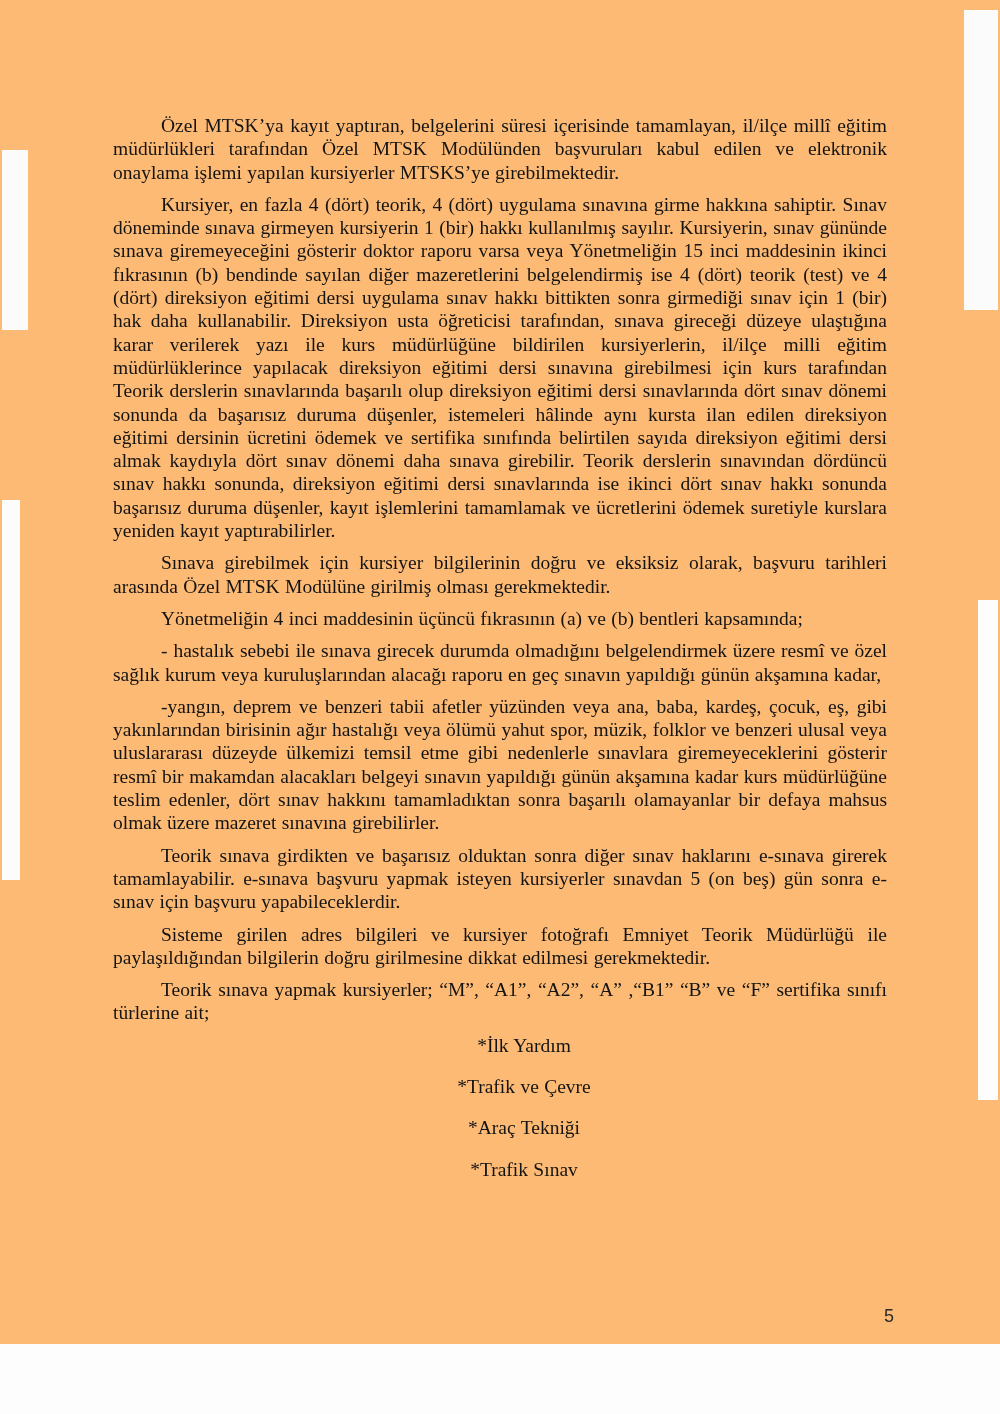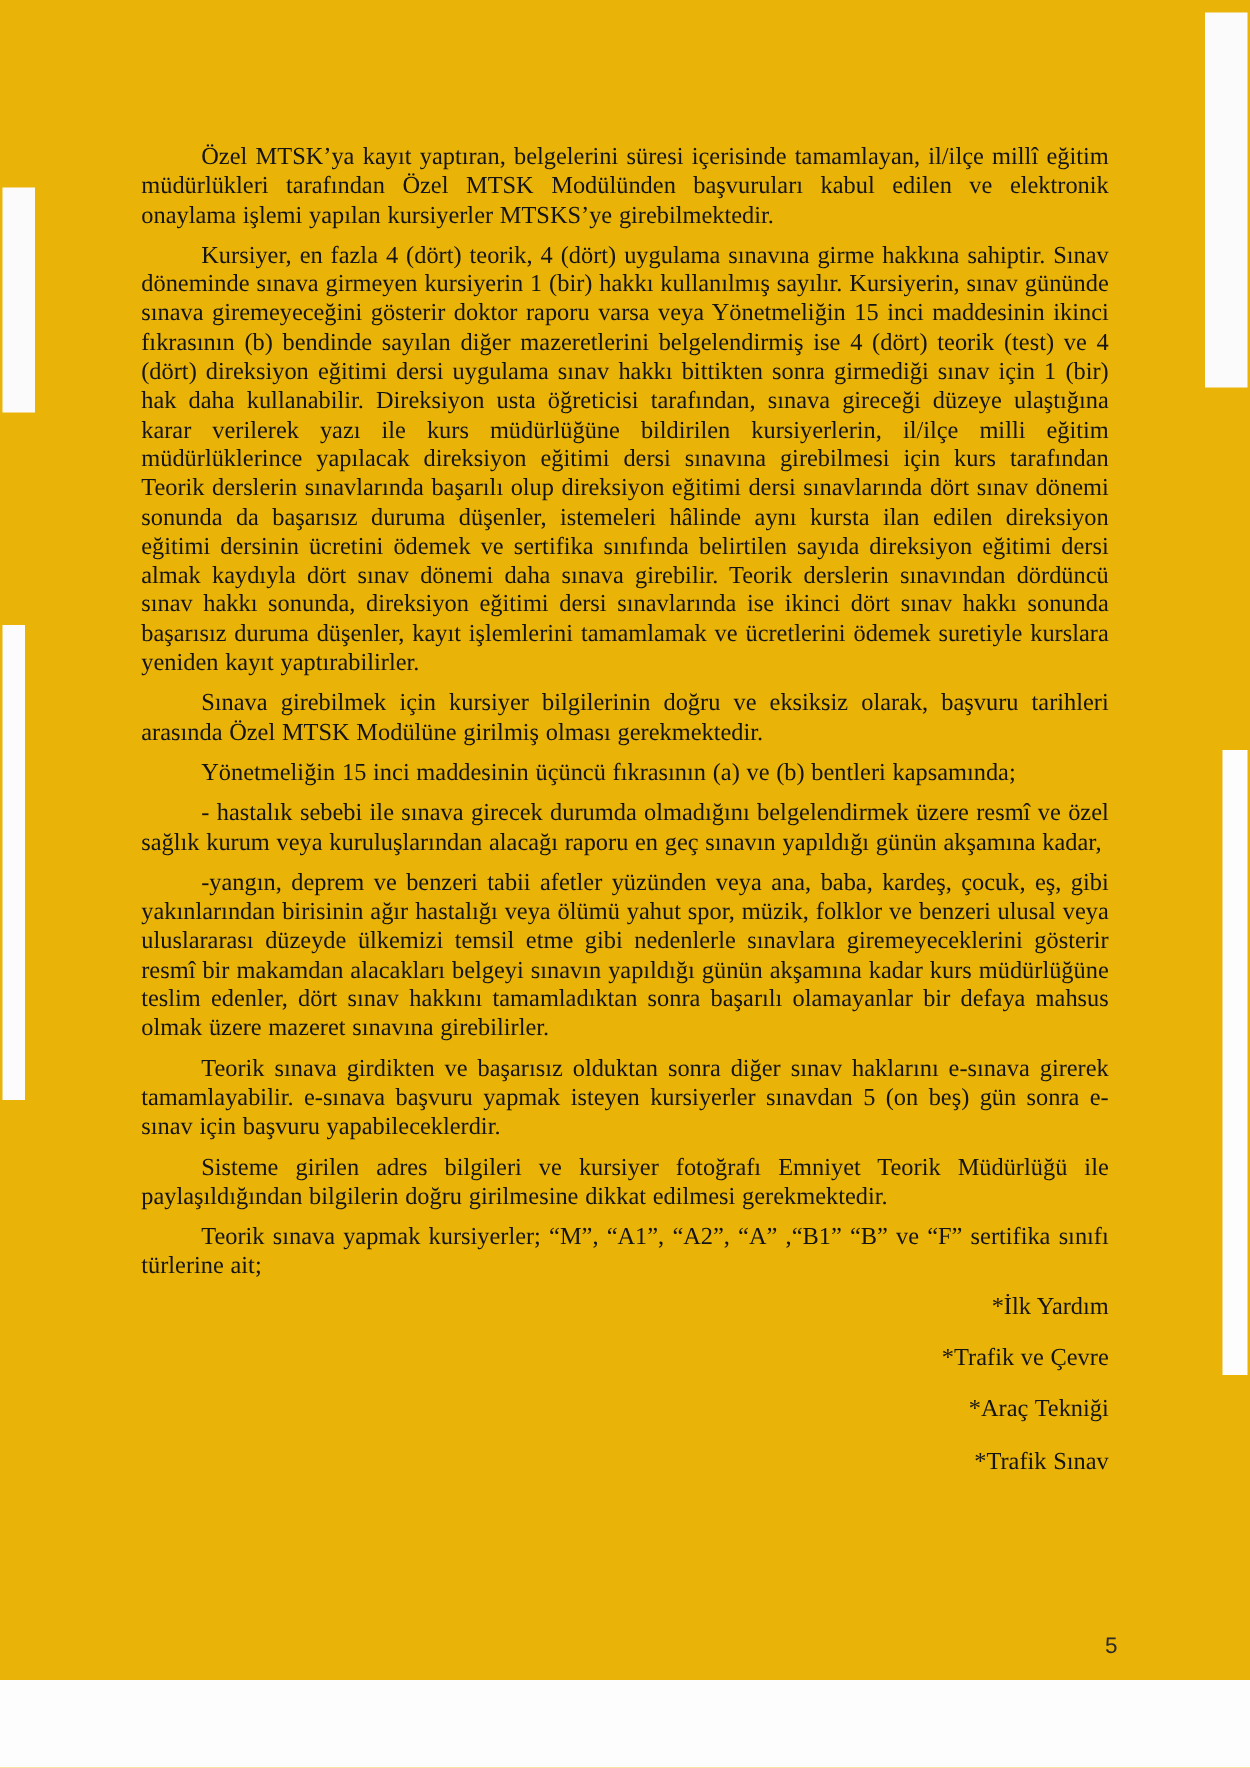--- a/index.html
+++ b/index.html
@@ -4,21 +4,21 @@
 <style>
   html, body {
     margin: 0;
     padding: 0;
     background: #ffffff;
   }
   .page {
     position: relative;
     width: 1000px;
     height: 1414px;
-    background: #eab308;
+    background: #fdba74;
     overflow: hidden;
     font-family: "Liberation Serif", "DejaVu Serif", serif;
     color: #141414;
   }
   .content {
     position: absolute;
     left: 113px;
     top: 114px;
     width: 774px;
     text-align: justify;
@@ -26,21 +26,21 @@
     line-height: 23.3px;
     word-spacing: 0.5px;
   }
   .para {
     margin: 0 0 9px 0;
     text-indent: 48px;
   }
   .list-item {
     margin: 0 0 18px 0;
     text-indent: 48px;
-    text-align: right;
+    text-align: center;
   }
   .pagenum {
     position: absolute;
     left: 879px;
     top: 1306px;
     width: 20px;
     text-align: center;
     font-family: "Liberation Sans", "DejaVu Sans", sans-serif;
     font-size: 18px;
     color: #2a2a2a;
@@ -65,21 +65,21 @@
   <div class="scan-noise n1"></div>
   <div class="scan-noise n2"></div>
   <div class="scan-noise n3"></div>
   <div class="scan-noise n4"></div>
   <div class="scan-noise n5"></div>
 
   <div class="content">
     <p class="para">Özel MTSK’ya kayıt yaptıran, belgelerini süresi içerisinde tamamlayan, il/ilçe millî eğitim müdürlükleri tarafından Özel MTSK Modülünden başvuruları kabul edilen ve elektronik onaylama işlemi yapılan kursiyerler MTSKS’ye girebilmektedir.</p>
     <p class="para">Kursiyer, en fazla 4 (dört) teorik, 4 (dört) uygulama sınavına girme hakkına sahiptir. Sınav döneminde sınava girmeyen kursiyerin 1 (bir) hakkı kullanılmış sayılır. Kursiyerin, sınav gününde sınava giremeyeceğini gösterir doktor raporu varsa veya Yönetmeliğin 15 inci maddesinin ikinci fıkrasının (b) bendinde sayılan diğer mazeretlerini belgelendirmiş ise 4 (dört) teorik (test) ve 4 (dört) direksiyon eğitimi dersi uygulama sınav hakkı bittikten sonra girmediği sınav için 1 (bir) hak daha kullanabilir. Direksiyon usta öğreticisi tarafından, sınava gireceği düzeye ulaştığına karar verilerek yazı ile kurs müdürlüğüne bildirilen kursiyerlerin, il/ilçe milli eğitim müdürlüklerince yapılacak direksiyon eğitimi dersi sınavına girebilmesi için kurs tarafından Teorik derslerin sınavlarında başarılı olup direksiyon eğitimi dersi sınavlarında dört sınav dönemi sonunda da başarısız duruma düşenler, istemeleri hâlinde aynı kursta ilan edilen direksiyon eğitimi dersinin ücretini ödemek ve sertifika sınıfında belirtilen sayıda direksiyon eğitimi dersi almak kaydıyla dört sınav dönemi daha sınava girebilir. Teorik derslerin sınavından dördüncü sınav hakkı sonunda, direksiyon eğitimi dersi sınavlarında ise ikinci dört sınav hakkı sonunda başarısız duruma düşenler, kayıt işlemlerini tamamlamak ve ücretlerini ödemek suretiyle kurslara yeniden kayıt yaptırabilirler.</p>
     <p class="para">Sınava girebilmek için kursiyer bilgilerinin doğru ve eksiksiz olarak, başvuru tarihleri arasında Özel MTSK Modülüne girilmiş olması gerekmektedir.</p>
-    <p class="para">Yönetmeliğin 15 inci maddesinin üçüncü fıkrasının (a) ve (b) bentleri kapsamında;</p>
+    <p class="para">Yönetmeliğin 4 inci maddesinin üçüncü fıkrasının (a) ve (b) bentleri kapsamında;</p>
     <p class="para">- hastalık sebebi ile sınava girecek durumda olmadığını belgelendirmek üzere resmî ve özel sağlık kurum veya kuruluşlarından alacağı raporu en geç sınavın yapıldığı günün akşamına kadar,</p>
     <p class="para">-yangın, deprem ve benzeri tabii afetler yüzünden veya ana, baba, kardeş, çocuk, eş, gibi yakınlarından birisinin ağır hastalığı veya ölümü yahut spor, müzik, folklor ve benzeri ulusal veya uluslararası düzeyde ülkemizi temsil etme gibi nedenlerle sınavlara giremeyeceklerini gösterir resmî bir makamdan alacakları belgeyi sınavın yapıldığı günün akşamına kadar kurs müdürlüğüne teslim edenler, dört sınav hakkını tamamladıktan sonra başarılı olamayanlar bir defaya mahsus olmak üzere mazeret sınavına girebilirler.</p>
     <p class="para">Teorik sınava girdikten ve başarısız olduktan sonra diğer sınav haklarını e-sınava girerek tamamlayabilir. e-sınava başvuru yapmak isteyen kursiyerler sınavdan 5 (on beş) gün sonra e-sınav için başvuru yapabileceklerdir.</p>
     <p class="para">Sisteme girilen adres bilgileri ve kursiyer fotoğrafı Emniyet Teorik Müdürlüğü ile paylaşıldığından bilgilerin doğru girilmesine dikkat edilmesi gerekmektedir.</p>
     <p class="para">Teorik sınava yapmak kursiyerler;  “M”, “A1”, “A2”, “A” ,“B1”  “B” ve “F” sertifika sınıfı türlerine ait;</p>
 
     <p class="list-item">*İlk Yardım</p>
     <p class="list-item">*Trafik ve Çevre</p>
     <p class="list-item">*Araç Tekniği</p>
     <p class="list-item">*Trafik Sınav</p>

